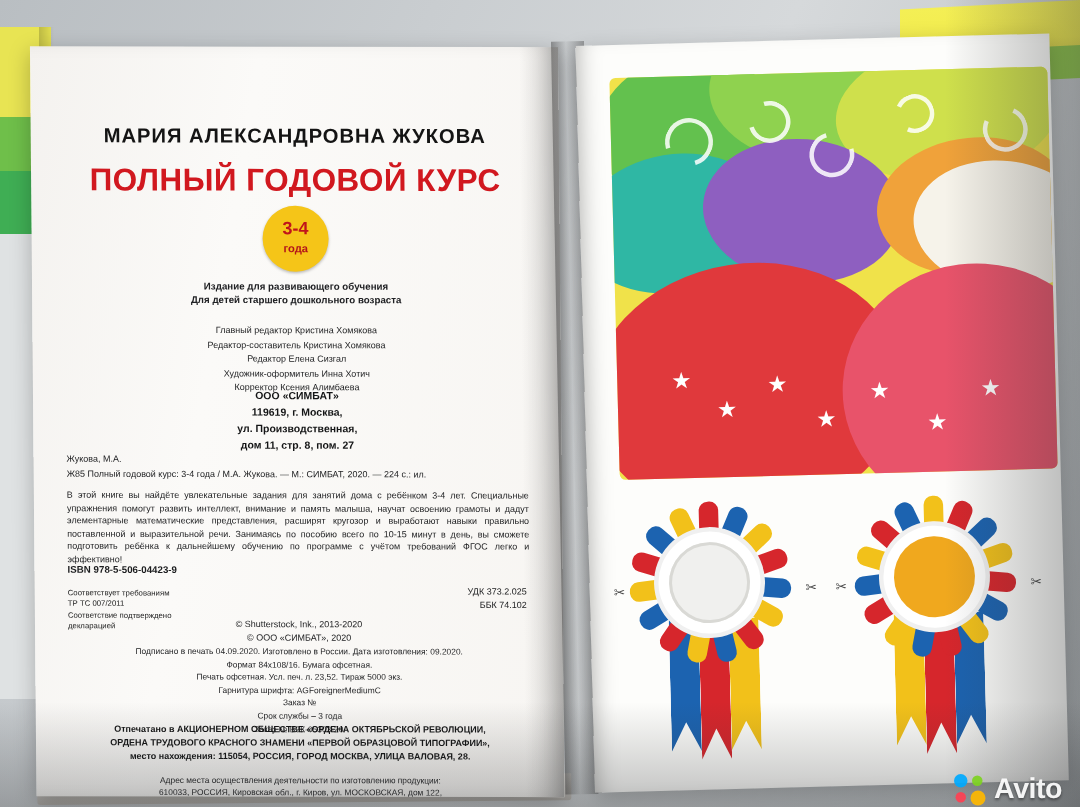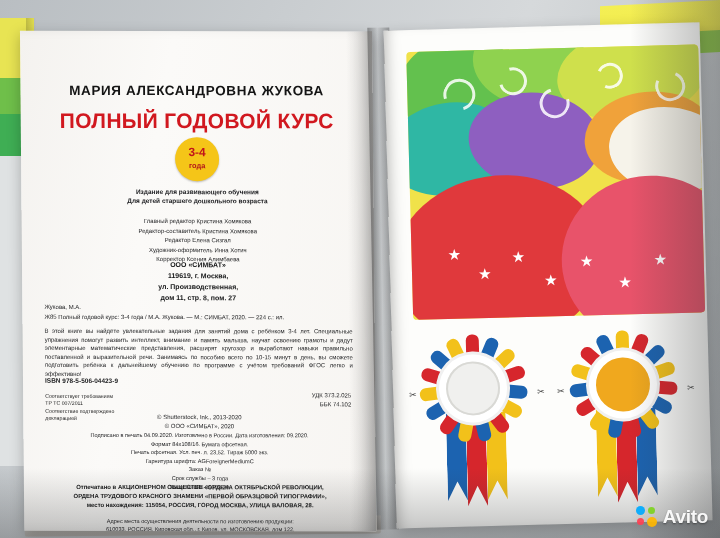--- a/index.html
+++ b/index.html
@@ -349,21 +349,21 @@
     left: 4px; top: 500px;
     width: 356px; height: 18px;
     background: linear-gradient(180deg,#e6e3de,#bdb9b3);
     transform: rotate(0.6deg);
     border-radius: 0 0 2px 2px;
   }
 
   
   .avito {
     position: absolute;
-    right: 12px; bottom: 10px;
+    right: 12px; bottom: 0;
     display: flex;
     align-items: flex-start;
     gap: 5px;
     opacity: 0.92;
   }
   .avito-dots {
     position: relative;
     width: 22px; height: 22px;
   }
   .avito-dots i {

